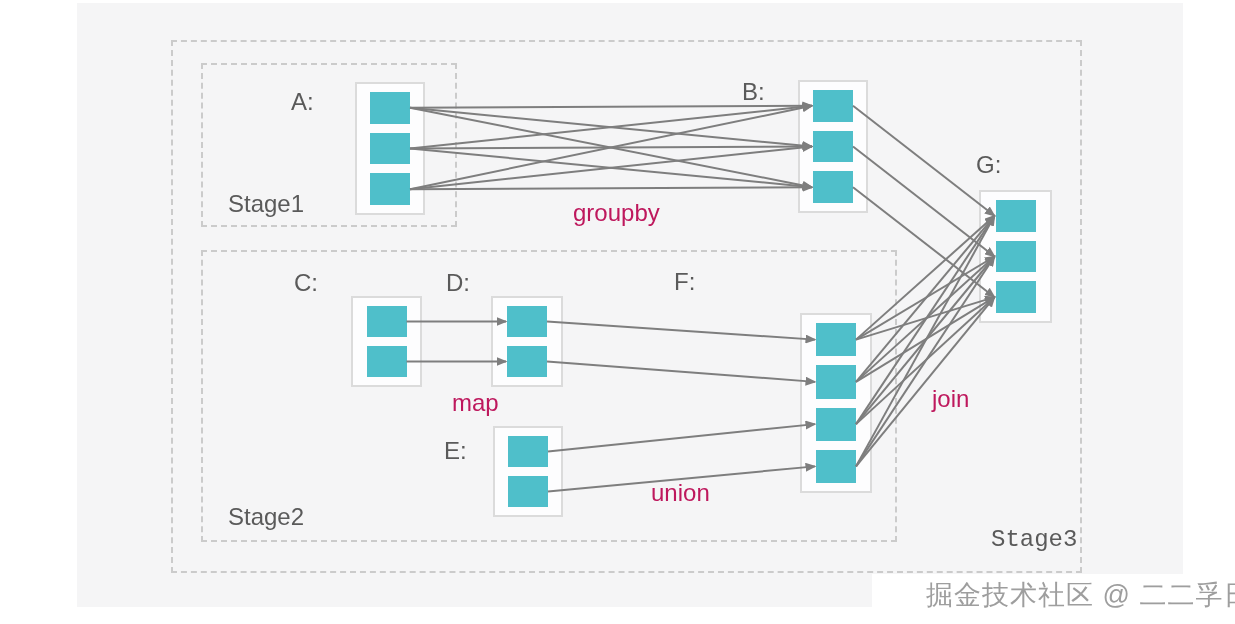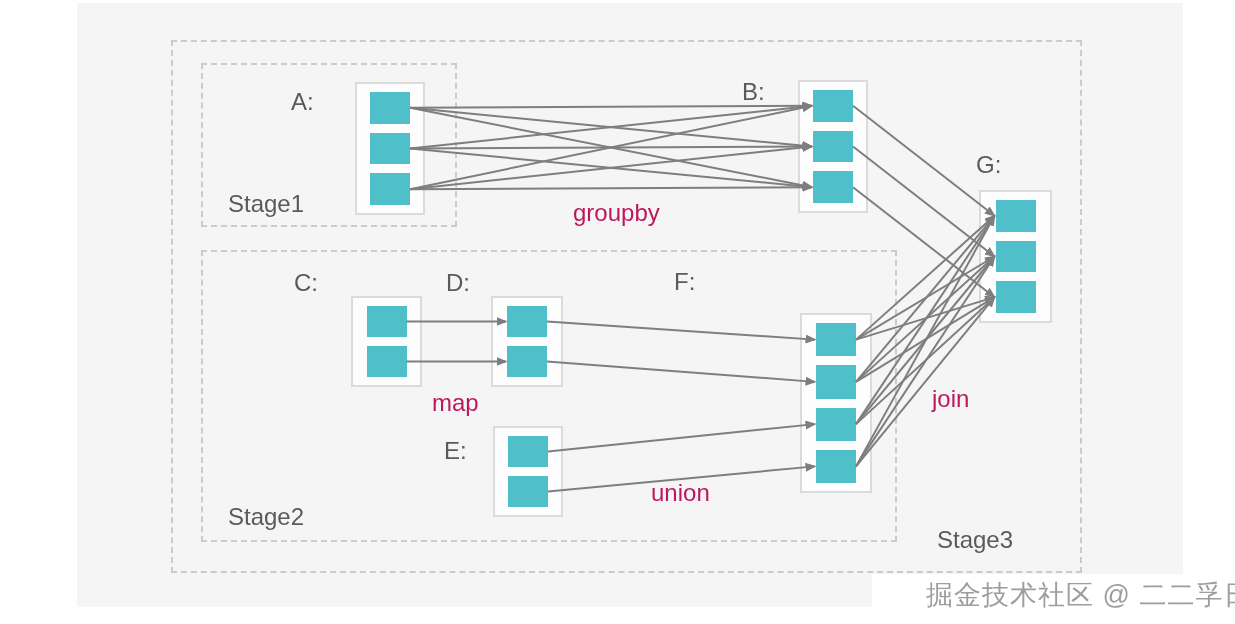--- a/index.html
+++ b/index.html
@@ -32,40 +32,40 @@
 <div class="canvas">
 
   <div class="panel" style="left: 77px; top: 3px; width: 1106px; height: 604px; background: rgb(245, 245, 246);"></div>
 
   <div class="stage-box" style="left: 201px; top: 63px; width: 256px; height: 164px; border-color: rgb(203, 203, 203);"></div>
   <div class="stage-box" style="left: 201px; top: 250px; width: 696px; height: 292px; border-color: rgb(203, 203, 203);"></div>
   <div class="stage-box" style="left: 171px; top: 40px; width: 911px; height: 533px; border-color: rgb(203, 203, 203);"></div>
 
   <span class="label" style="left: 228px; top: 190px;">Stage1</span>
   <span class="label" style="left: 228px; top: 503px;">Stage2</span>
-  <span class="label" style="left: 937px; top: 526px;">Stage3</span>
+  <span class="label" style="left: 991px; top: 526px; font-family: Liberation Mono, monospace;">Stage3</span>
 
   <div class="rdd-box" style="left: 355px; top: 82px; width: 70px; height: 133px; background: rgb(253, 253, 254); border-color: rgb(219, 219, 219);"></div>
   <div class="rdd-box" style="left: 798px; top: 80px; width: 70px; height: 133px; background: rgb(253, 253, 254); border-color: rgb(219, 219, 219);"></div>
   <div class="rdd-box" style="left: 351px; top: 296px; width: 71px; height: 91px; background: rgb(253, 253, 254); border-color: rgb(219, 219, 219);"></div>
   <div class="rdd-box" style="left: 491px; top: 296px; width: 72px; height: 91px; background: rgb(253, 253, 254); border-color: rgb(219, 219, 219);"></div>
   <div class="rdd-box" style="left: 493px; top: 426px; width: 70px; height: 91px; background: rgb(253, 253, 254); border-color: rgb(219, 219, 219);"></div>
   <div class="rdd-box" style="left: 800px; top: 313px; width: 72px; height: 180px; background: rgb(253, 253, 254); border-color: rgb(219, 219, 219);"></div>
   <div class="rdd-box" style="left: 979px; top: 190px; width: 73px; height: 133px; background: rgb(253, 253, 254); border-color: rgb(219, 219, 219);"></div>
 
   <span class="label" style="left: 291px; top: 88px;">A:</span>
   <span class="label" style="left: 742px; top: 78px;">B:</span>
   <span class="label" style="left: 294px; top: 269px;">C:</span>
   <span class="label" style="left: 446px; top: 269px;">D:</span>
   <span class="label" style="left: 444px; top: 437px;">E:</span>
   <span class="label" style="left: 674px; top: 268px;">F:</span>
   <span class="label" style="left: 976px; top: 151px;">G:</span>
 
   <span class="label op-label" style="left: 573px; top: 199px;">groupby</span>
-  <span class="label op-label" style="left: 432px; top: 389px; text-align: right;">map</span>
+  <span class="label op-label" style="left: 452px; top: 389px; text-align: right;">map</span>
   <span class="label op-label" style="left: 651px; top: 479px;">union</span>
   <span class="label op-label" style="left: 932px; top: 385px;">join</span>
 
   <svg class="edges" width="1235" height="624">
     <defs>
       <marker id="arrow" markerWidth="11" markerHeight="9" refX="9.5" refY="4.5" orient="auto" markerUnits="userSpaceOnUse">
         <path d="M0,0 L11,4.5 L0,9 Z" fill="#7e7e7e"></path>
       </marker>
     </defs>
     <g id="edge-lines">

